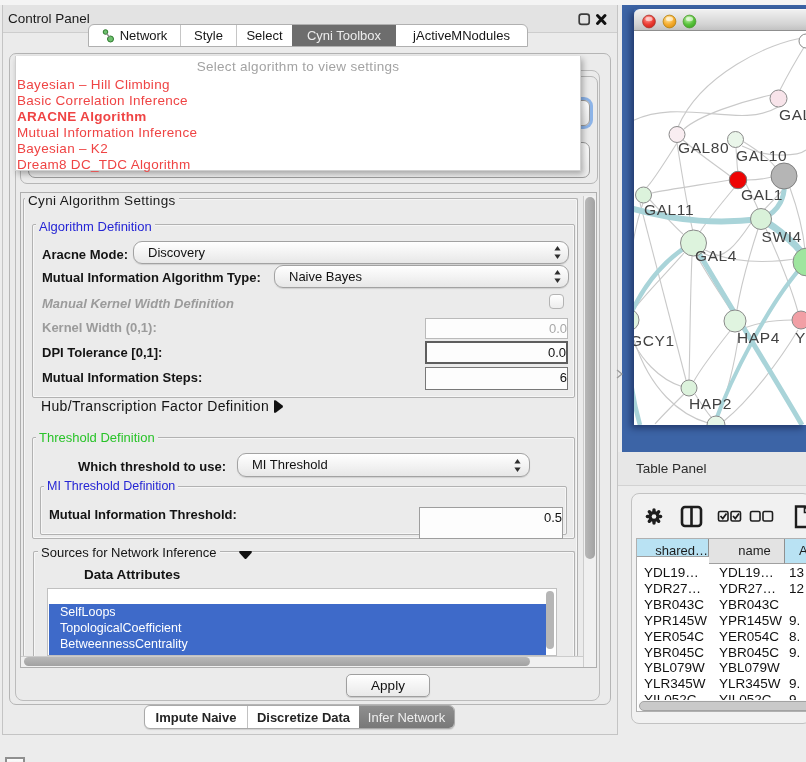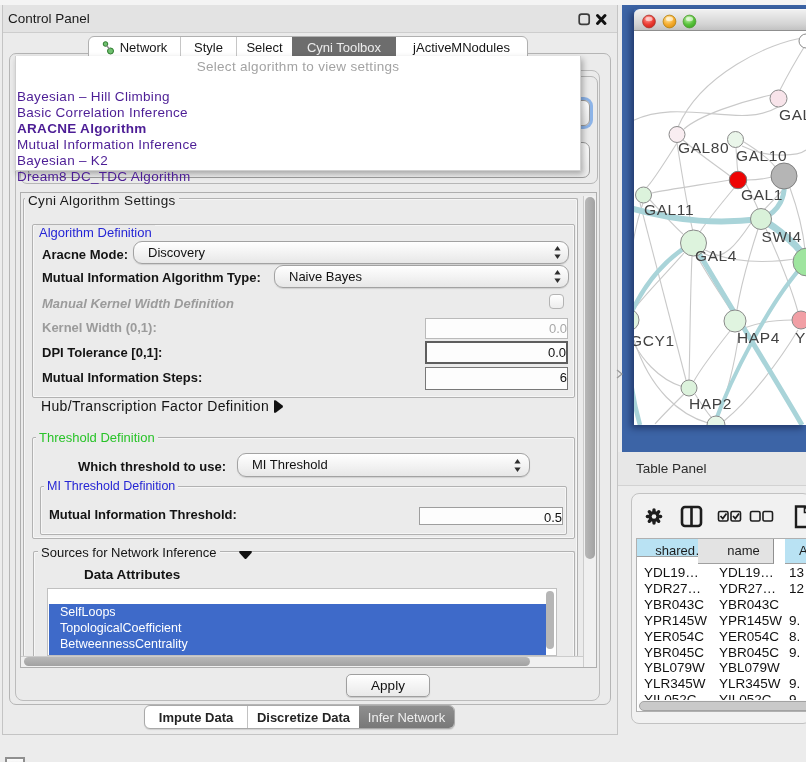--- a/index.html
+++ b/index.html
@@ -158,21 +158,21 @@
       <rect x="114.5" y="8.5" width="9.5" height="9.5" rx="1.5"></rect>
       <rect x="127" y="8.5" width="9.5" height="9.5" rx="1.5"></rect>
     </g>
 
     <path d="M160 3.5 L169 3.5 L174 9 L174 24 L160 24 Z" fill="none" stroke="#1d1d1d" stroke-width="2.4"></path>
     <path d="M168.5 3.5 L168.5 9.5 L174 9.5" fill="none" stroke="#1d1d1d" stroke-width="1.6"></path>
   </svg>
   <div id="tptable">
     <div class="abs" style="left:636px;top:538px;width:170px;height:174px;background:#ffffff;border-left:1px solid #b0b0b0;border-top:1px solid #b0b0b0;border-bottom:1px solid #b0b0b0;box-sizing:border-box;overflow:hidden;">
       <div style="position:absolute;left:0;top:0;width:72px;height:18px;background:#b9e2f3;border-right:1px solid #909090;border-bottom:1px solid #a0a0a0;box-sizing:border-box;text-align:right;text-indent:17px;font-size:13px;color:#1d1d1d;line-height:24px;">shared…</div>
-      <div style="position:absolute;left:61px;top:0;width:76px;height:25px;background:#e3e3e3;border-right:1px solid #909090;border-bottom:1px solid #a0a0a0;box-sizing:border-box;text-align:center;text-indent:16px;font-size:13px;color:#1d1d1d;line-height:24px;">name</div>
+      <div style="position:absolute;left:72px;top:0;width:76px;height:25px;background:#e3e3e3;border-right:1px solid #909090;border-bottom:1px solid #a0a0a0;box-sizing:border-box;text-align:center;text-indent:16px;font-size:13px;color:#1d1d1d;line-height:24px;">name</div>
       <div style="position:absolute;left:148px;top:0;width:40px;height:25px;background:#b9e2f3;border-bottom:1px solid #a0a0a0;box-sizing:border-box;font-size:13px;color:#1d1d1d;line-height:24px;padding-left:14px;">A</div>
       <div style="position:absolute;left:0;top:26px;font-size:13.5px;color:#111;line-height:15.9px;white-space:pre;" id="tcol1">YDL19…
 YDR27…
 YBR043C
 YPR145W
 YER054C
 YBR045C
 YBL079W
 YLR345W
 YIL052C</div>
@@ -206,21 +206,21 @@
   <div class="abs" style="left:3px;top:5px;width:614px;height:28px;background:#e3e3e3;border-bottom:1px solid #cdcdcd;box-sizing:border-box;"></div>
   <div class="abs" style="left:8px;top:5px;height:28px;line-height:28px;font-size:13.5px;color:#1a1a1a;">Control Panel</div>
   <svg class="abs" style="left:578px;top:13px;" width="32" height="13" viewBox="0 0 32 13">
     <rect x="1.2" y="1.2" width="10" height="10.2" rx="2.4" fill="none" stroke="#3c3c3c" stroke-width="1.7"></rect>
     <path d="M19.5 2.5 L27 10.5 M27 2.5 L19.5 10.5" stroke="#111" stroke-width="3" stroke-linecap="round"></path>
   </svg>
 
   <div class="abs" style="left:9px;top:53px;width:602px;height:652px;background:#ebebeb;border:1px solid #b5b5b5;border-radius:7px;box-sizing:border-box;"></div>
   <div class="abs" style="left:15px;top:70px;width:585px;height:631px;background:#ebebeb;border:1px solid #bcbcbc;border-radius:8px;box-sizing:border-box;"></div>
 
-  <div class="abs" style="left:88px;top:36px;height:21px;display:flex;border:1px solid #b0b0b0;border-radius:6px 6px 0 0;background:#ffffff;overflow:hidden;">
+  <div class="abs" style="left:88px;top:24px;height:21px;display:flex;border:1px solid #b0b0b0;border-radius:6px 6px 0 0;background:#ffffff;overflow:hidden;">
     <div style="width:92px;display:flex;align-items:center;justify-content:center;font-size:13px;color:#161616;border-right:1px solid #c6c6c6;box-sizing:border-box;">
       <svg width="13" height="14" viewBox="0 0 13 14" style="margin-right:5px;">
           <circle cx="3.5" cy="3" r="2.3" fill="#6fc06f" stroke="#2d7a2d" stroke-width="1"></circle>
           <circle cx="8.5" cy="10" r="3" fill="#6fc06f" stroke="#2d7a2d" stroke-width="1"></circle>
           <path d="M4.5 4.5 L7.5 8" stroke="#888" stroke-width="1.2"></path>
         </svg>
       Network</div>
     <div style="width:56px;display:flex;align-items:center;justify-content:center;font-size:13px;color:#161616;border-right:1px solid #c6c6c6;box-sizing:border-box;">Style</div>
     <div style="width:55px;display:flex;align-items:center;justify-content:center;font-size:13px;color:#161616;box-sizing:border-box;">Select</div>
     <div style="width:104px;display:flex;align-items:center;justify-content:center;font-size:13px;color:#ececec;background:#6d6d6d;box-sizing:border-box;">Cyni Toolbox</div>
@@ -231,21 +231,21 @@
   <div class="abs" style="left:28px;top:100px;width:562px;height:26px;border:1px solid #9a9a9a;border-radius:6px;background:linear-gradient(#ffffff,#e9e9e9);box-shadow:0 0 0 3px rgba(100,155,230,0.7);box-sizing:border-box;"></div>
   <div class="abs" style="left:28px;top:142px;width:562px;height:36px;border:1px solid #9c9c9c;border-radius:7px;background:linear-gradient(#fbfbfb,#ececec);box-sizing:border-box;"></div>
 
   <div class="abs" style="left:20px;top:192px;width:577px;height:476px;border:1px solid #aeaeae;background:#ebebeb;box-sizing:border-box;"></div>
   <div id="settings">
 
     <div class="grp" style="left:23px;top:198px;width:553px;height:458px;border-bottom:none;"></div>
     <div class="grplbl" style="left:25px;top:193px;color:#1a1a1a;font-size:13.5px;letter-spacing:0.35px;">Cyni Algorithm Settings</div>
 
     <div class="grp" style="left:32px;top:224px;width:541px;height:172px;"></div>
-    <div class="grplbl" style="left:36px;top:225px;color:#2525d5;font-size:13px;">Algorithm Definition</div>
+    <div class="grplbl" style="left:36px;top:219px;color:#2525d5;font-size:13px;">Algorithm Definition</div>
 
     <div class="lbl" style="left:42px;top:247px;">Aracne Mode:</div>
     <div class="combo" style="left:133px;top:241px;width:434px;height:21px;">
         <span class="ct">Discovery</span>
       <svg style="position:absolute;right:7px;top:4px;" width="7" height="13" viewBox="0 0 7 13">
           <path d="M3.5 0 L6.6 4.6 L0.4 4.6 Z" fill="#2e2e2e"></path>
           <path d="M3.5 13 L0.4 8.4 L6.6 8.4 Z" fill="#2e2e2e"></path>
         </svg>
     </div>
     <div class="lbl" style="left:42px;top:270px;">Mutual Information Algorithm Type:</div>
@@ -276,21 +276,21 @@
     <div class="combo" style="left:237px;top:453px;width:291px;height:22px;">
         <span class="ct" style="line-height:22px;">MI Threshold</span>
       <svg style="position:absolute;right:8px;top:5px;" width="7" height="13" viewBox="0 0 7 13">
           <path d="M3.5 0 L6.6 4.6 L0.4 4.6 Z" fill="#2e2e2e"></path>
           <path d="M3.5 13 L0.4 8.4 L6.6 8.4 Z" fill="#2e2e2e"></path>
         </svg>
     </div>
     <div class="grp" style="left:40px;top:486px;width:525px;height:47px;"></div>
     <div class="grplbl" style="left:44px;top:479px;color:#2525d5;font-size:12.5px;">MI Threshold Definition</div>
     <div class="lbl" style="left:49px;top:507px;">Mutual Information Threshold:</div>
-    <div class="tfield" style="left:419px;top:507px;width:144px;height:18px;border:1px solid #9e9e9e;line-height:20px;">0.5</div>
+    <div class="tfield" style="left:419px;top:507px;width:144px;height:32px;border:1px solid #9e9e9e;line-height:20px;">0.5</div>
 
     <div class="grp" style="left:33px;top:551px;width:540px;height:108px;border-bottom:none;"></div>
     <div class="abs" style="left:38px;top:545px;background:#ebebeb;padding:0 3px;font-size:13px;color:#141414;white-space:nowrap;">Sources for Network Inference</div>
     <svg class="abs" style="left:238px;top:549px;" width="15" height="11" viewBox="0 0 15 11">
         <path d="M1.5 2 Q0.8 3 1.5 4 L6.5 9.5 Q7.5 10.5 8.5 9.5 L13.5 4 Q14.2 3 13.5 2 Z" fill="#111"></path>
       </svg>
     <div class="lbl" style="left:40px;top:567px;font-size:13.5px;padding-left:44px;">Data Attributes</div>
     <div class="abs" style="left:47px;top:588px;width:510px;height:68px;background:#ffffff;border:1px solid #c0c0c0;box-sizing:border-box;overflow:hidden;">
       <div style="position:absolute;left:1px;top:15px;width:497px;height:80px;background:#3e6ac9;color:#ffffff;font-size:12.5px;line-height:16px;padding-left:11px;box-sizing:border-box;">SelfLoops<br>TopologicalCoefficient<br>BetweennessCentrality<br>gal4RGexp<br>Degree</div>
       <div style="position:absolute;right:2px;top:2px;width:8px;height:58px;background:#b6b6b6;border-radius:4px;"></div>
@@ -298,28 +298,28 @@
   </div>
 
   <div class="abs" style="left:583px;top:196px;width:13px;height:471px;background:#f0f0f0;border-left:1px solid #cccccc;box-sizing:border-box;"></div>
   <div class="abs" style="left:585px;top:197px;width:10px;height:362px;background:linear-gradient(to right,#b8b8b8,#a2a2a2);border-radius:5px;"></div>
   <div class="abs" style="left:21px;top:656px;width:562px;height:11px;background:#f0f0f0;border-top:1px solid #cccccc;box-sizing:border-box;"></div>
   <div class="abs" style="left:24px;top:657px;width:506px;height:9px;background:linear-gradient(#b8b8b8,#a2a2a2);border-radius:5px;"></div>
 
   <div class="abs" style="left:346px;top:674px;width:84px;height:23px;border:1px solid #9f9f9f;border-radius:5px;background:linear-gradient(#ffffff,#e9e9e9);box-shadow:0 1px 1px rgba(0,0,0,0.15);text-align:center;line-height:22px;font-size:13.5px;color:#111;box-sizing:border-box;">Apply</div>
 
   <div class="abs" style="left:144px;top:705px;height:22px;display:flex;border:1px solid #a9a9a9;border-radius:6px;background:#ffffff;overflow:hidden;box-shadow:0 1px 1px rgba(0,0,0,0.12);">
-    <div style="width:103px;display:flex;align-items:center;justify-content:center;font-size:13px;font-weight:bold;color:#242424;border-right:1px solid #c2c2c2;box-sizing:border-box;">Impute Data</div>
+    <div style="width:103px;display:flex;align-items:center;justify-content:center;font-size:13px;font-weight:bold;color:#242424;border-right:1px solid #c2c2c2;box-sizing:border-box;">Impute Naive</div>
     <div style="width:111px;display:flex;align-items:center;justify-content:center;font-size:13px;font-weight:bold;color:#242424;box-sizing:border-box;">Discretize Data</div>
     <div style="width:95px;display:flex;align-items:center;justify-content:center;font-size:13px;color:#efefef;background:linear-gradient(#8f8f8f,#787878);box-sizing:border-box;">Infer Network</div>
   </div>
 
   <div class="abs" style="left:15px;top:56px;width:566px;height:115px;background:#ffffff;border:1px solid #cfcfcf;border-top:none;box-shadow:2px 3px 6px rgba(0,0,0,0.3);box-sizing:border-box;">
     <div style="position:absolute;left:0;top:3px;width:100%;text-align:center;font-size:13.5px;letter-spacing:0.3px;color:#a3a3a3;">Select algorithm to view settings</div>
-    <div style="position:absolute;left:1px;top:21px;font-size:13.5px;letter-spacing:0.3px;color:#4c1d95;line-height:16px;white-space:nowrap;margin-top:12px;">Bayesian – Hill Climbing<br>Basic Correlation Inference<br><b>ARACNE Algorithm</b><br>Mutual Information Inference<br>Bayesian – K2<br>Dream8 DC_TDC Algorithm</div>
+    <div style="position:absolute;left:1px;top:21px;font-size:13.5px;letter-spacing:0.3px;color:#ef4444;line-height:16px;white-space:nowrap;">Bayesian – Hill Climbing<br>Basic Correlation Inference<br><b>ARACNE Algorithm</b><br>Mutual Information Inference<br>Bayesian – K2<br>Dream8 DC_TDC Algorithm</div>
   </div>
 
   <div class="abs" style="left:5px;top:757px;width:20px;height:12px;border:2.5px solid #8f8f8f;background:linear-gradient(#fdfdfd,#e8e8e8);box-sizing:border-box;"></div>
 
   <svg class="abs" style="left:615px;top:369px;" width="8" height="10" viewBox="0 0 8 10">
       <path d="M2 1 L7 5 L2 9" fill="none" stroke="#9a9a9a" stroke-width="1.3"></path>
     </svg>
 </div>
 
 </body></html>

